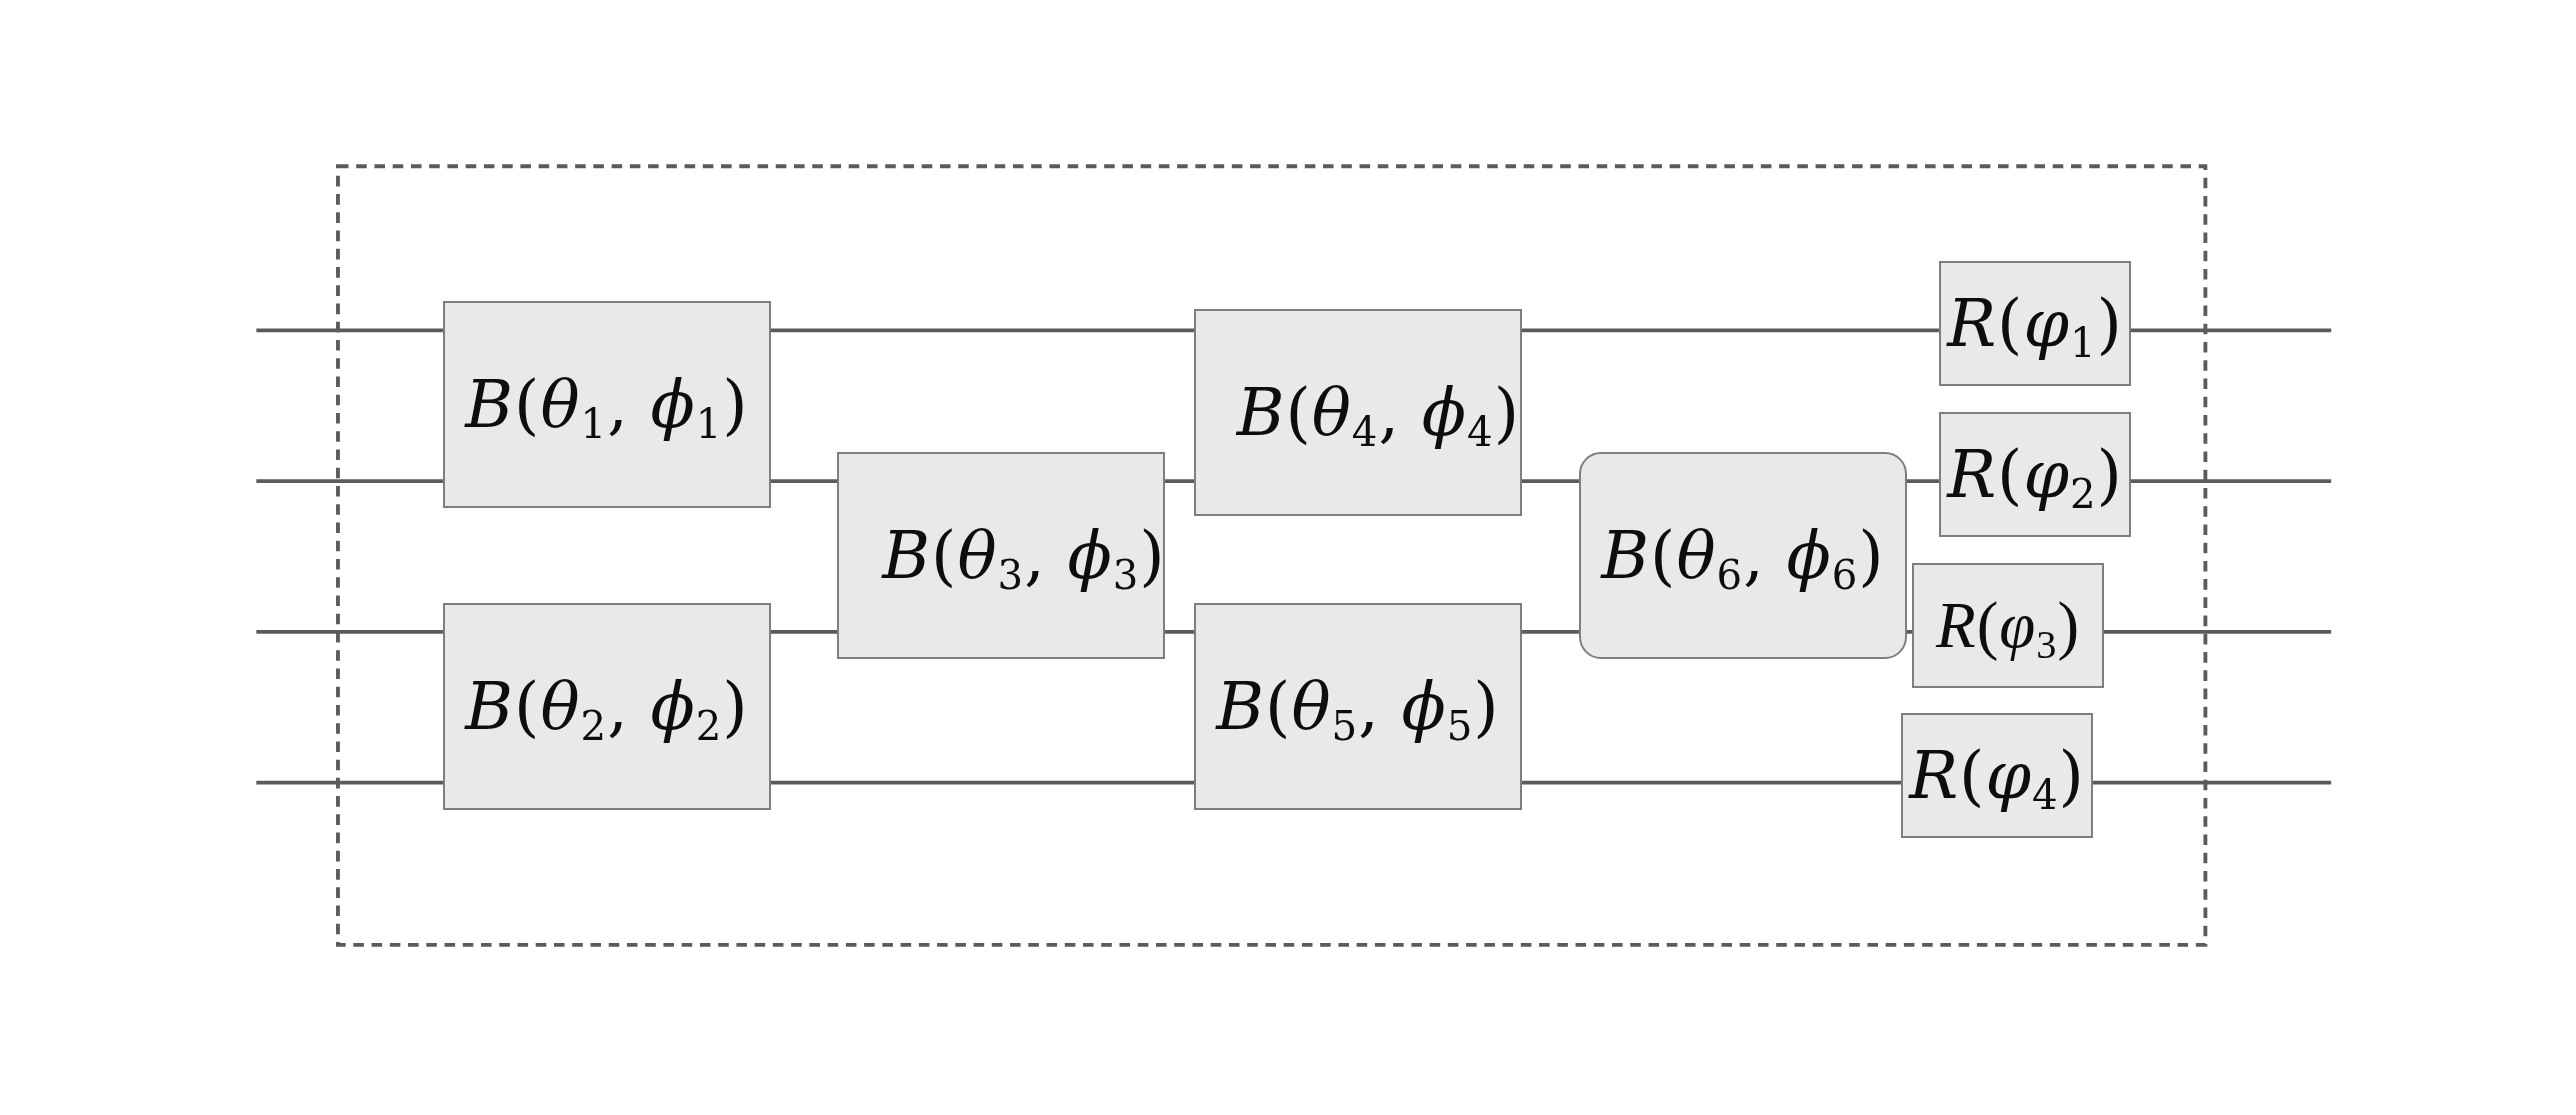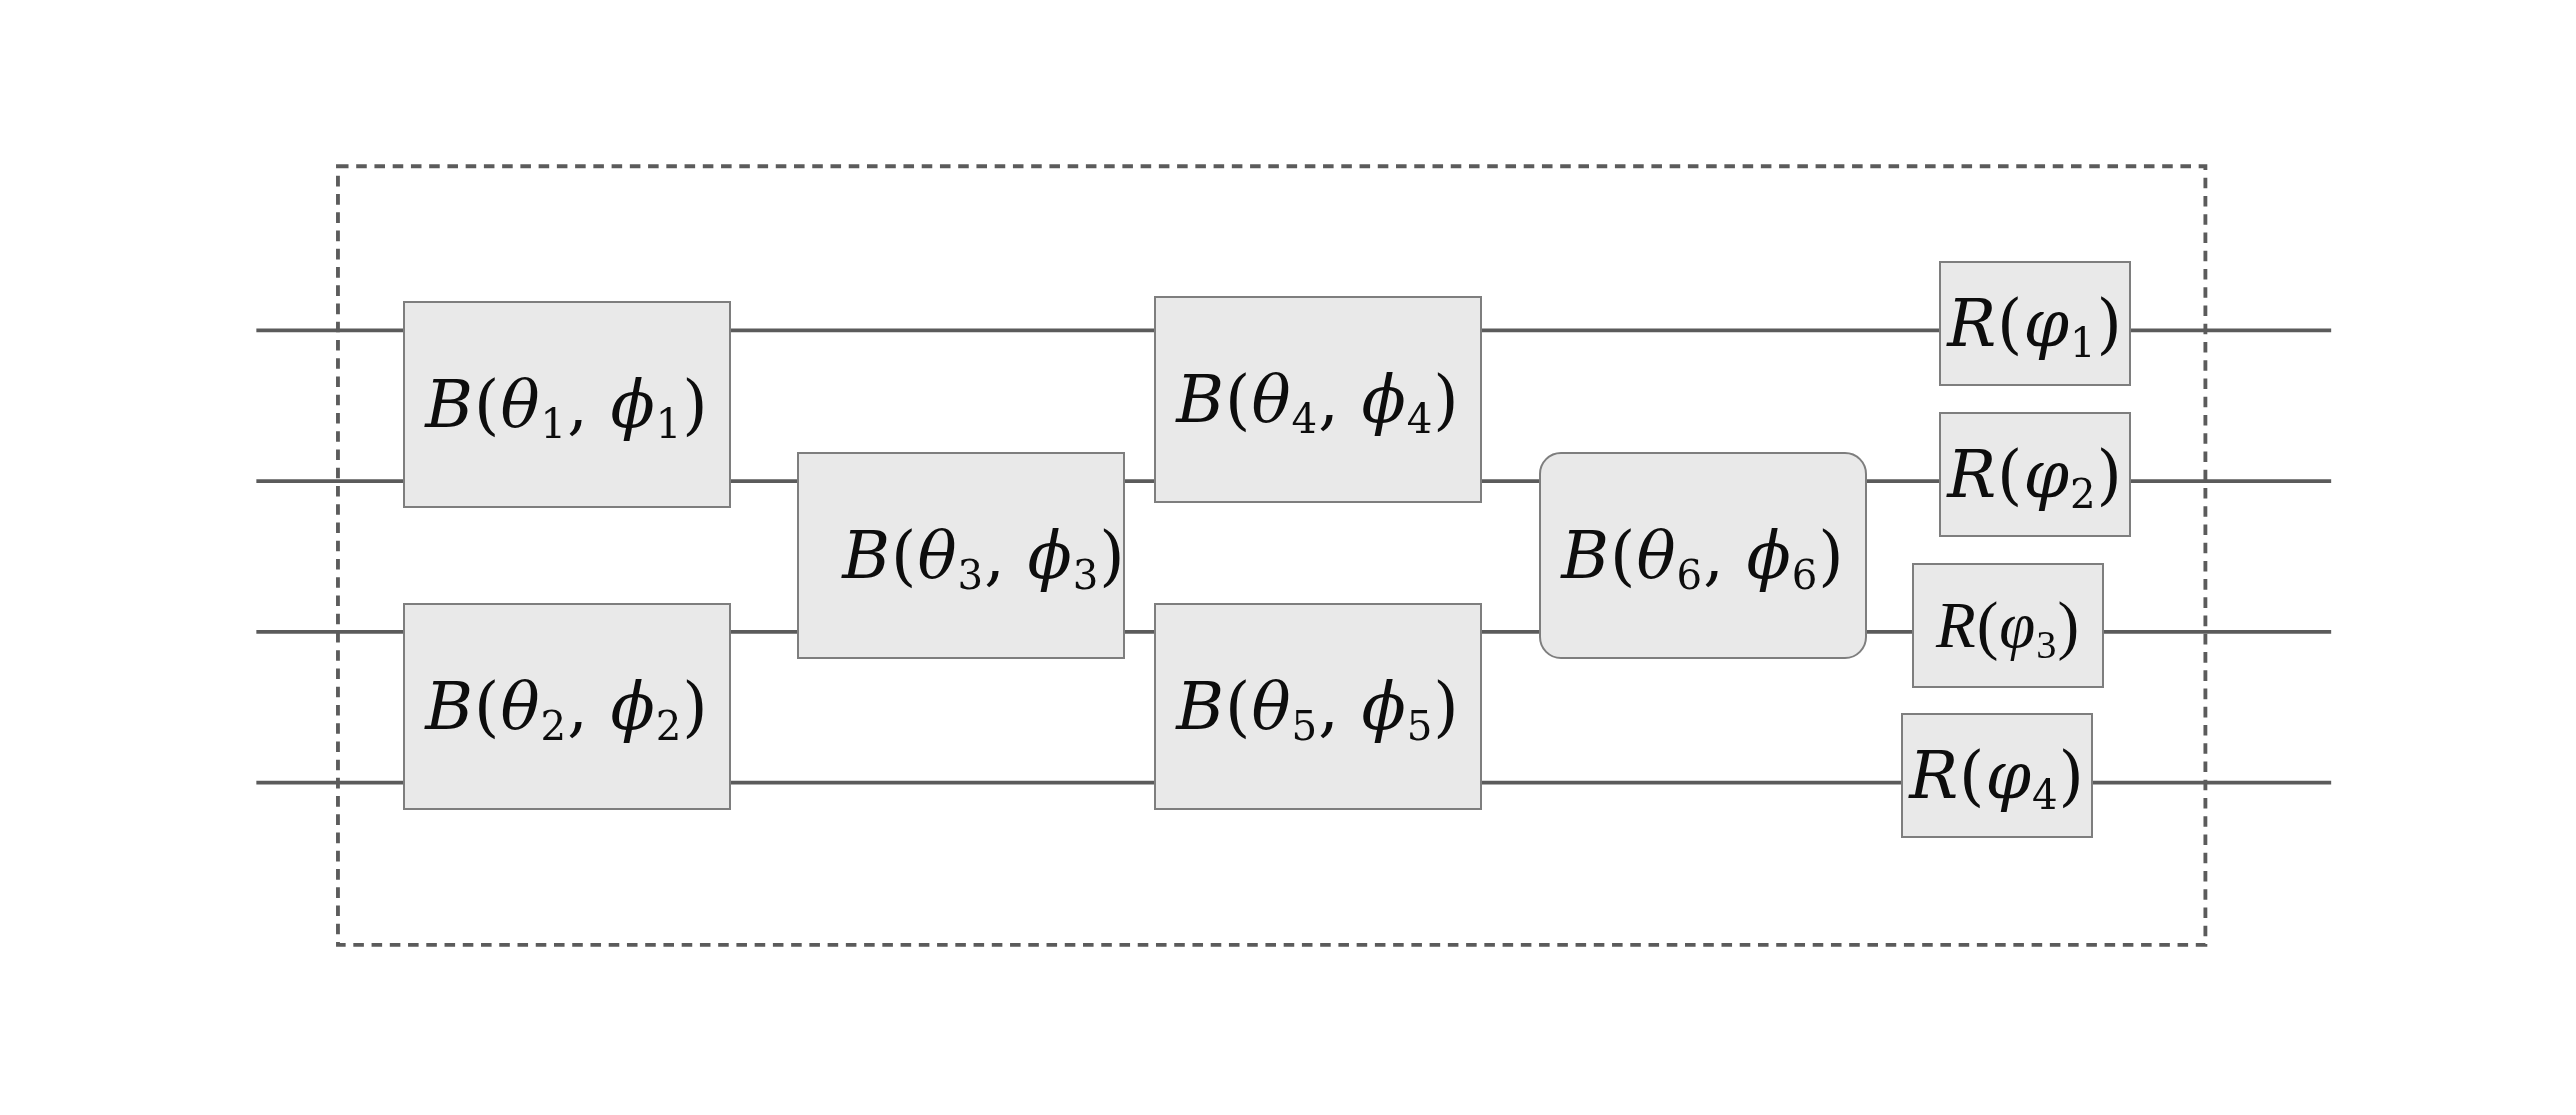--- a/index.html
+++ b/index.html
@@ -41,21 +41,21 @@
     background: var(--box-fill);
     border: 2.9px solid var(--box-border);
     display: flex;
     align-items: center;
     justify-content: center;
     color: var(--text);
     font-size: 65px;
     white-space: pre;
     line-height: 1;
   }
-  .gate.bgate { width: 328px; height: 207px; }
+  .gate.bgate { width: 328px; height: 207px; margin-left: 40px; }
   .gate.rgate { width: 192px; height: 125px; }
   .glabel { white-space: pre; letter-spacing: 0.015em; }
   .it  { font-style: italic; }
   .up  { font-style: normal; }
   .sub {
     font-style: normal;
     font-size: 0.62em;
     position: relative;
     top: 0.28em;
   }
@@ -78,21 +78,21 @@
   </div>
 
   <div class="gate bgate" style="left:403px; top:603px;">
     <span class="glabel"><span class="it">B</span><span class="up">(</span><span class="it">θ</span><span class="sub">2</span><span class="up">, </span><span class="it">ϕ</span><span class="sub">2</span><span class="up">)</span></span>
   </div>
 
   <div class="gate bgate" style="left:797px; top:452px;padding-left:46px;">
     <span class="glabel"><span class="it">B</span><span class="up">(</span><span class="it">θ</span><span class="sub">3</span><span class="up">, </span><span class="it">ϕ</span><span class="sub">3</span><span class="up">)</span></span>
   </div>
 
-  <div class="gate bgate" style="left:1154px; top:296px;">
+  <div class="gate bgate" style="left:1154px; top:309px;justify-content:flex-end;">
     <span class="glabel"><span class="it">B</span><span class="up">(</span><span class="it">θ</span><span class="sub">4</span><span class="up">, </span><span class="it">ϕ</span><span class="sub">4</span><span class="up">)</span></span>
   </div>
 
   <div class="gate bgate" style="left:1154px; top:603px;">
     <span class="glabel"><span class="it">B</span><span class="up">(</span><span class="it">θ</span><span class="sub">5</span><span class="up">, </span><span class="it">ϕ</span><span class="sub">5</span><span class="up">)</span></span>
   </div>
 
   <div class="gate bgate" style="left:1539px; top:452px;border-radius:22px;">
     <span class="glabel"><span class="it">B</span><span class="up">(</span><span class="it">θ</span><span class="sub">6</span><span class="up">, </span><span class="it">ϕ</span><span class="sub">6</span><span class="up">)</span></span>
   </div>

